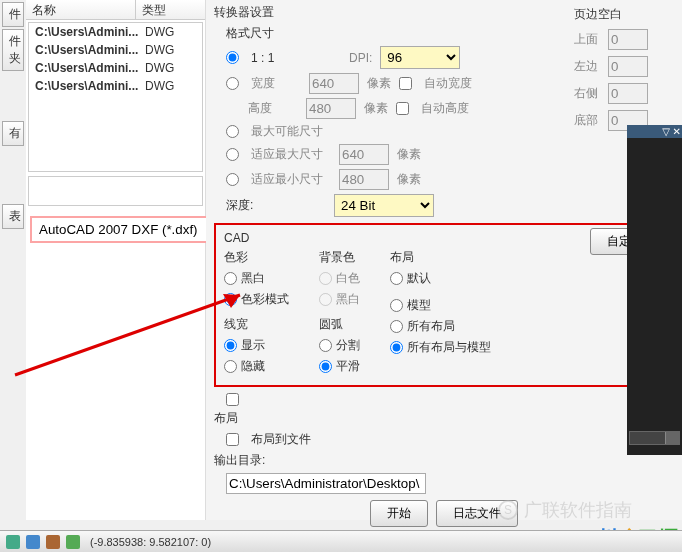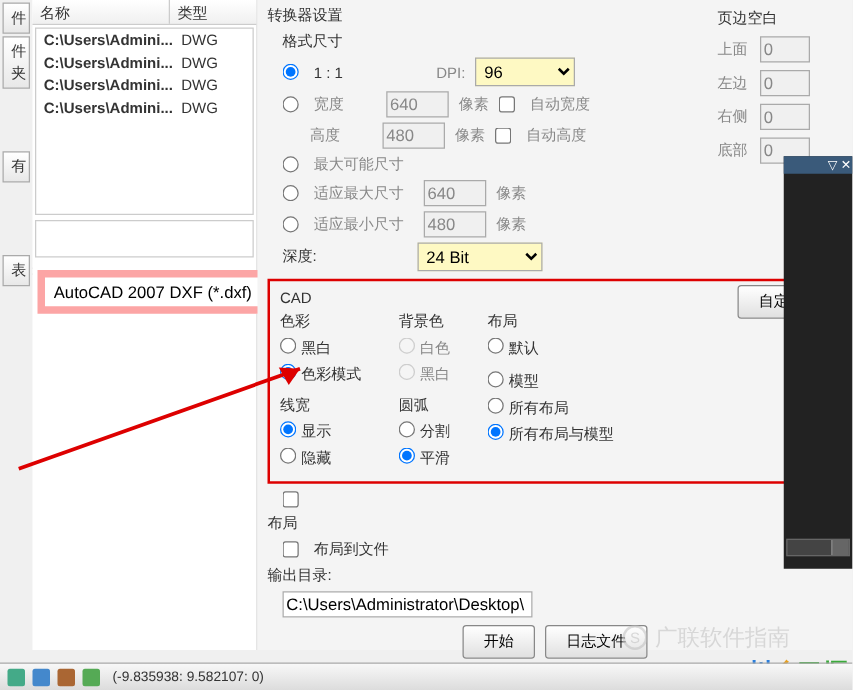--- a/index.html
+++ b/index.html
@@ -10,42 +10,42 @@
     .left-panel { width: 240px; background: #fff; border-right: 1px solid #ddd; display: flex; flex-direction: column; }
     .file-list-header { display: flex; background: linear-gradient(#fff, #f0f0f0); border-bottom: 1px solid #ccc; height: 20px; }
     .col-name { width: 110px; border-right: 1px solid #ccc; padding: 2px 6px; }
     .col-type { flex: 1; padding: 2px 6px; }
     .file-list { background: #fff; border: 1px solid #ccc; margin: 2px; height: 150px; }
     .file-row { display: flex; padding: 2px 0; }
     .file-row .c2 { width: 110px; padding-left: 6px; white-space: nowrap; overflow: hidden; font-weight: bold; }
     .file-row .c3 { padding-left: 6px; }
     .left-btn { background: linear-gradient(#fff, #e8e8e8); border: 1px solid #aaa; padding: 3px 6px; text-align: left; font-size: 12px; }
     
-    .format-select { margin: 8px 4px; padding: 3px; border: 6px solid #fca5a5; background: #fff; width: 210px; }
+    .format-select { margin: 8px 4px; padding: 3px; border: 2px solid #fca5a5; background: #fff; width: 210px; }
     
     .right-panel { flex: 1; padding: 4px 8px; background: #f4f4f4; position: relative; }
     .group-title { color: #333; margin-bottom: 4px; font-size: 12px; }
     
     .form-row { display: flex; align-items: center; gap: 8px; margin: 4px 0 4px 12px; color: #888; }
     .form-row.enabled { color: #333; }
     .form-row label { min-width: 50px; }
     .num-input { width: 50px; padding: 2px; border: 1px solid #aaa; background: #fff; text-align: left; }
     .num-input.dis { background: #f0f0f0; color: #888; }
     .radio-sm { margin-right: 4px; }
     
     .page-margin { position: absolute; right: 18px; top: 6px; width: 90px; }
     .page-margin .mrow { display: flex; align-items: center; margin: 6px 0; color: #888; gap: 6px; }
     .page-margin .mrow label { width: 28px; }
     
     .combo { width: 80px; padding: 2px; border: 1px solid #aaa; background: #fef9c3; }
     
     .cad-group { border: 2px solid #d00; padding: 6px 8px; margin-top: 6px; }
     .cad-cols { display: flex; gap: 30px; margin-top: 4px; }
     .cad-col .subtitle { color: #333; margin-bottom: 4px; }
-    .rline { display: flex; align-items: flex-start; margin: 4px 0; }
+    .rline { display: flex; align-items: center; margin: 4px 0; }
     .rline input { margin-right: 4px; }
     
     .btn { background: linear-gradient(#fff, #e0e0e0); border: 1px solid #888; border-radius: 3px; padding: 4px 16px; font-size: 12px; }
     
     .red-arrow { position: absolute; top: 280px; left: 5px; width: 250px; height: 100px; pointer-events: none; }
     
     .right-dark { position: absolute; right: 0; top: 125px; width: 55px; height: 330px; background: #222; }
     .right-dark .hbar { background: #3a5a7a; color: #fff; font-size: 10px; padding: 1px; text-align: right; }
     .right-scroll { position: absolute; bottom: 10px; left: 2px; right: 2px; height: 14px; background: #444; border: 1px solid #666; }
     

